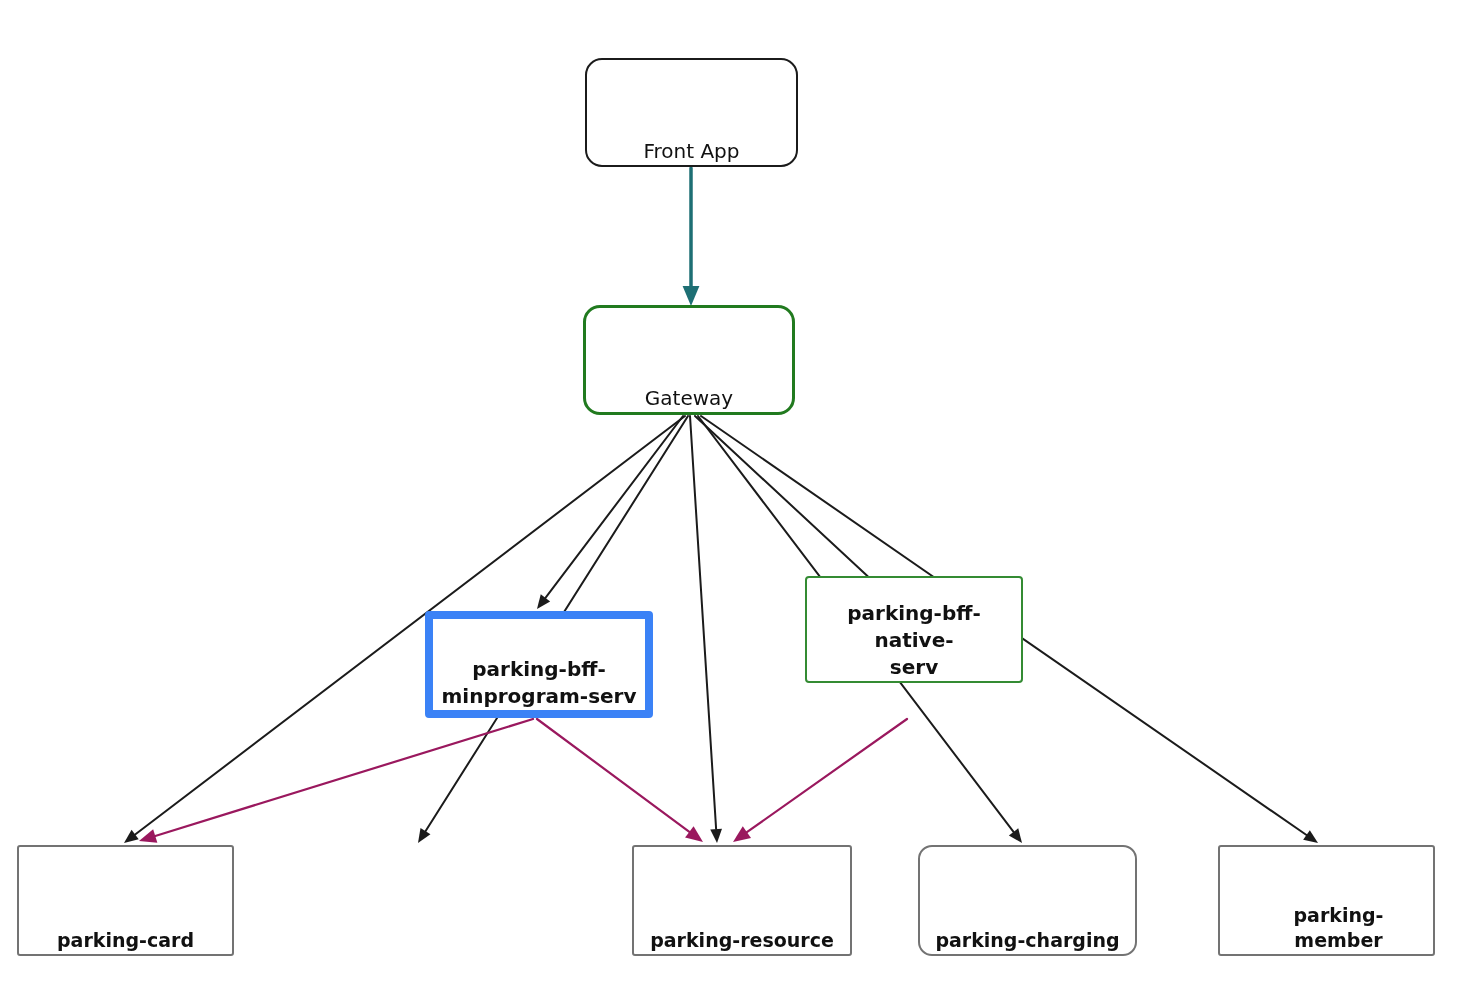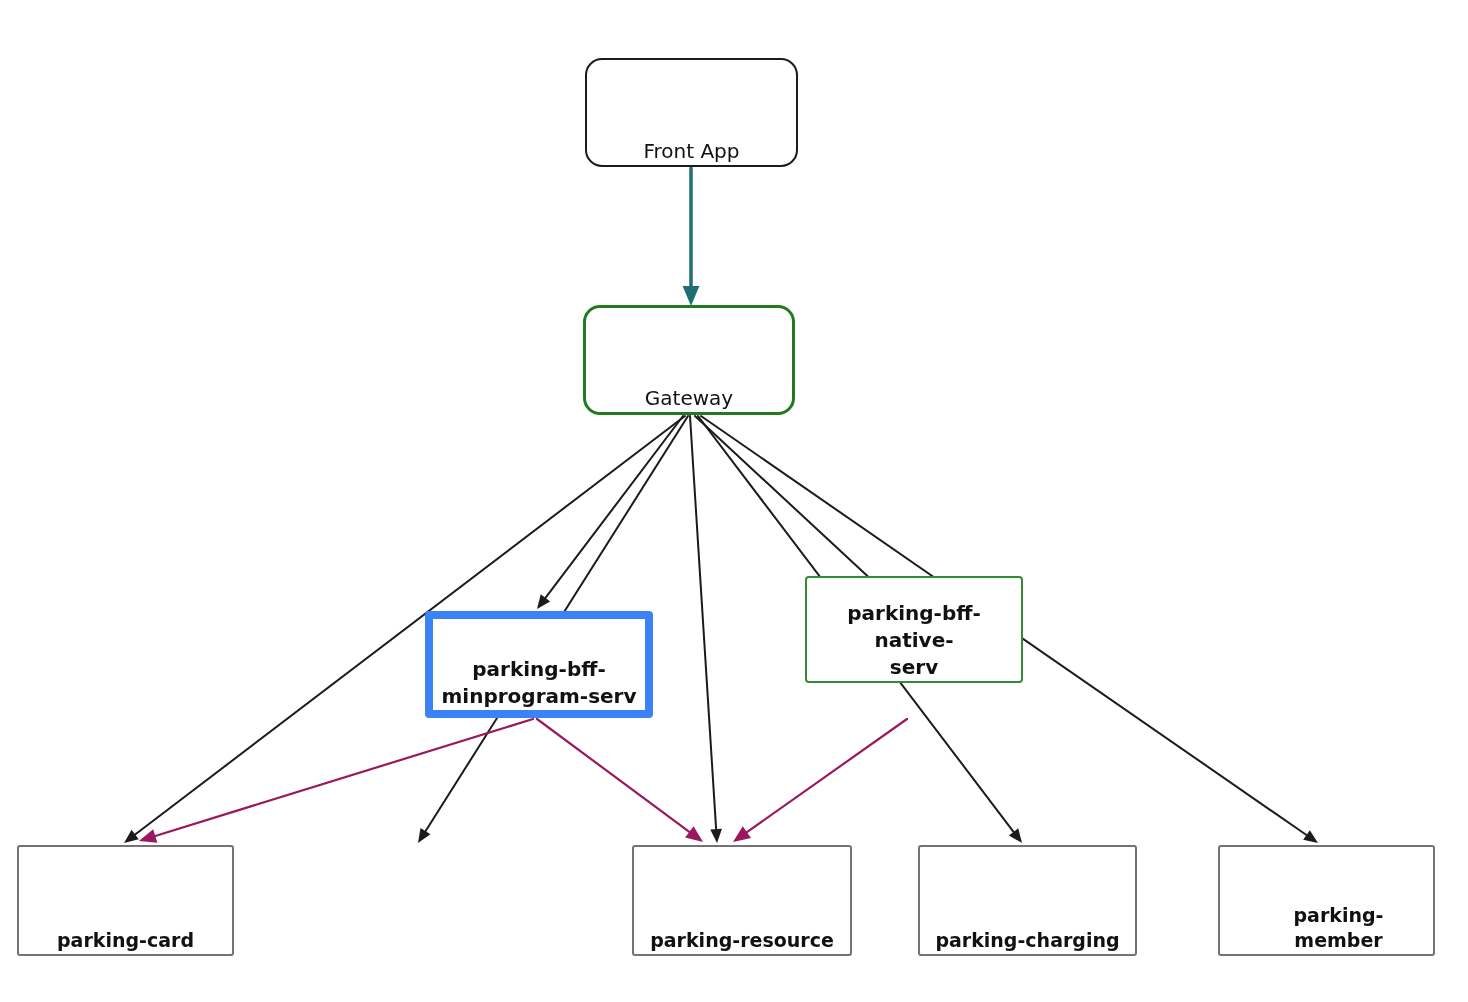--- a/index.html
+++ b/index.html
@@ -69,21 +69,21 @@
   
   .node.service {
     border: 2px solid #737373;
     border-radius: 3px;
     font-size: 19px;
     font-weight: 700;
   }
   #node-card     { left: 17px;   top: 845px; width: 217px; height: 111px; }
   #node-finance  { left: 307px;  top: 845px; width: 220px; height: 111px; }
   #node-resource { left: 612px;  top: 845px; width: 220px; height: 111px; margin-left: 20px; }
-  #node-charging { left: 918px;  top: 845px; width: 219px; height: 111px; }
+  #node-charging { left: 918px;  top: 845px; width: 219px; height: 111px; border-radius: 14px; }
   #node-member   { left: 1218px; top: 845px; width: 217px; height: 111px; padding-left: 24px; }
 </style>
 </head>
 <body>
 
 <div id="canvas">
 
   <svg id="edges" viewBox="0 0 1468 1002" xmlns="http://www.w3.org/2000/svg">
       <g>
         <line x1="691" y1="168" x2="691" y2="286" stroke="#1e6f74" stroke-width="3.5" stroke-linecap="round"></line>

